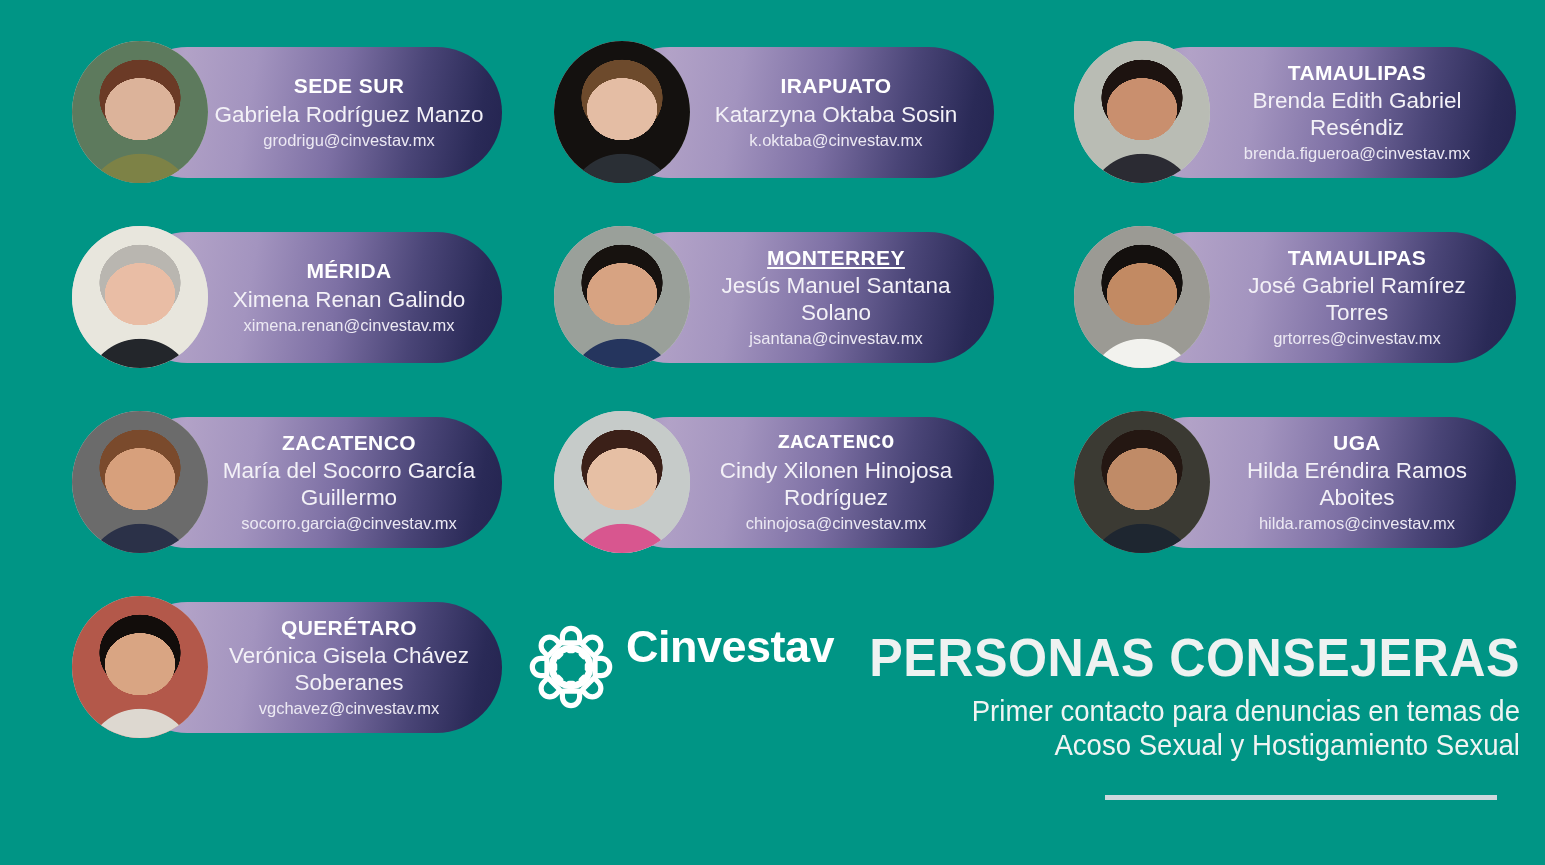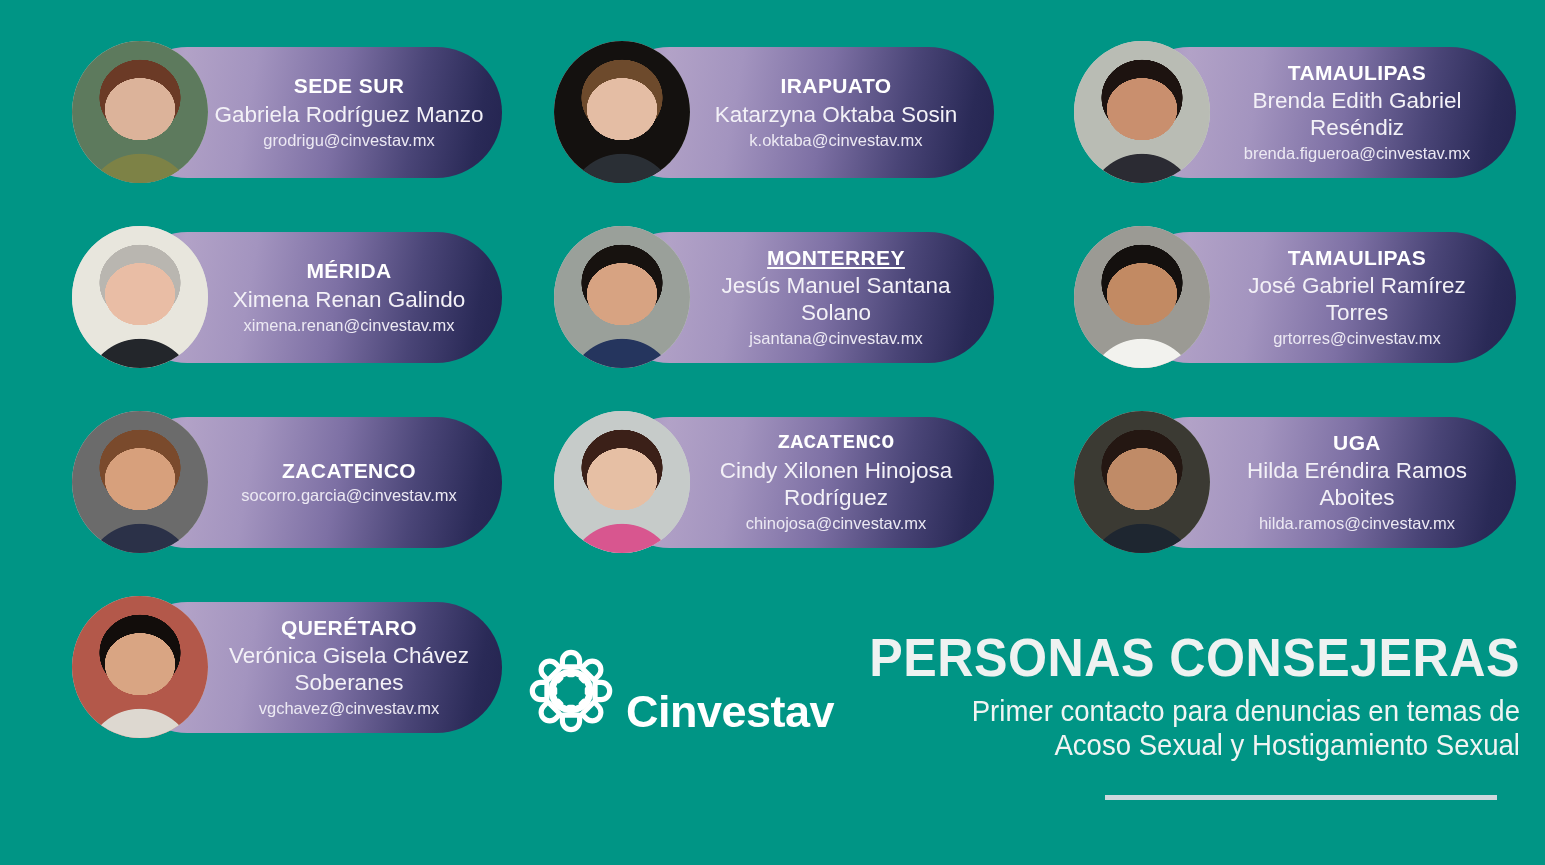--- a/index.html
+++ b/index.html
@@ -97,21 +97,21 @@
   }
 
   
   .brand-block {
     position: absolute;
     left: 528px;
     top: 624px;
     width: 300px;
     height: 110px;
     display: flex;
-    align-items: flex-end;
+    align-items: flex-start;
   }
   .logo-mark {
     width: 86px;
     height: 86px;
     flex: 0 0 86px;
   }
   .logo-word {
     font-size: 45px;
     font-weight: bold;
     color: #ffffff;
@@ -222,20 +222,21 @@
           <div class="card-person">José Gabriel Ramírez Torres</div>
           <div class="card-email">grtorres@cinvestav.mx</div>
         </div>
       </div>
       <div class="card" style="left: 110px; top: 417px; width: 380px;">
         <div class="avatar">
           <div class="ph" style="background: radial-gradient(circle at 50% 118%, rgb(43, 49, 72) 0px, rgb(43, 49, 72) 30%, transparent 30.5%), radial-gradient(26% 22% at 50% 48%, rgb(215, 160, 124) 0px, rgb(215, 160, 124) 99%, transparent 100%), radial-gradient(30% 27% at 50% 40%, rgb(122, 74, 44) 0px, rgb(122, 74, 44) 99%, transparent 100%), linear-gradient(rgb(107, 107, 107), rgb(107, 107, 107));"></div>
         </div>
         <div class="card-body">
           <div class="card-site" style="color: rgb(255, 255, 255);">ZACATENCO</div>
+          <div class="card-person">María del Socorro García Guillermo</div>
           <div class="card-email">socorro.garcia@cinvestav.mx</div>
         </div>
       </div>
       <div class="card" style="left: 592px; top: 417px; width: 390px;">
         <div class="avatar">
           <div class="ph" style="background: radial-gradient(circle at 50% 118%, rgb(216, 86, 143) 0px, rgb(216, 86, 143) 30%, transparent 30.5%), radial-gradient(26% 22% at 50% 48%, rgb(230, 191, 164) 0px, rgb(230, 191, 164) 99%, transparent 100%), radial-gradient(30% 27% at 50% 40%, rgb(59, 32, 24) 0px, rgb(59, 32, 24) 99%, transparent 100%), linear-gradient(rgb(198, 203, 201), rgb(198, 203, 201));"></div>
         </div>
         <div class="card-body">
           <div class="card-site" style="color: rgb(255, 255, 255); font-family: Liberation Mono, monospace;">ZACATENCO</div>
           <div class="card-person">Cindy Xilonen Hinojosa Rodríguez</div>

